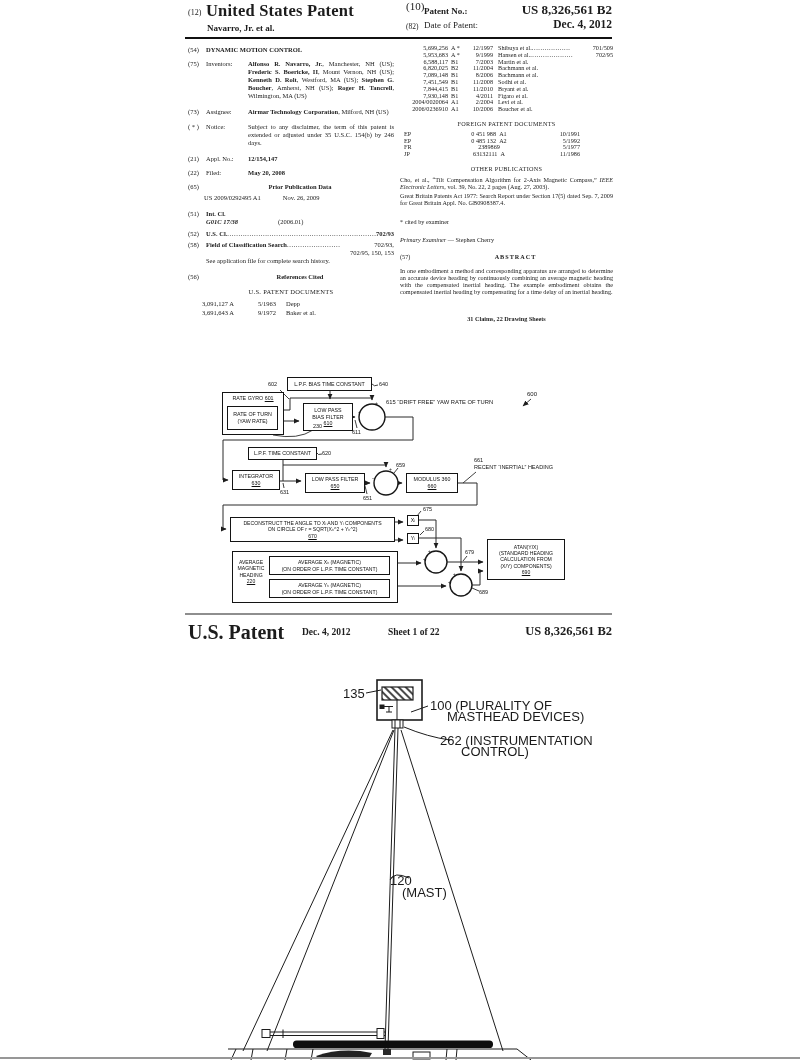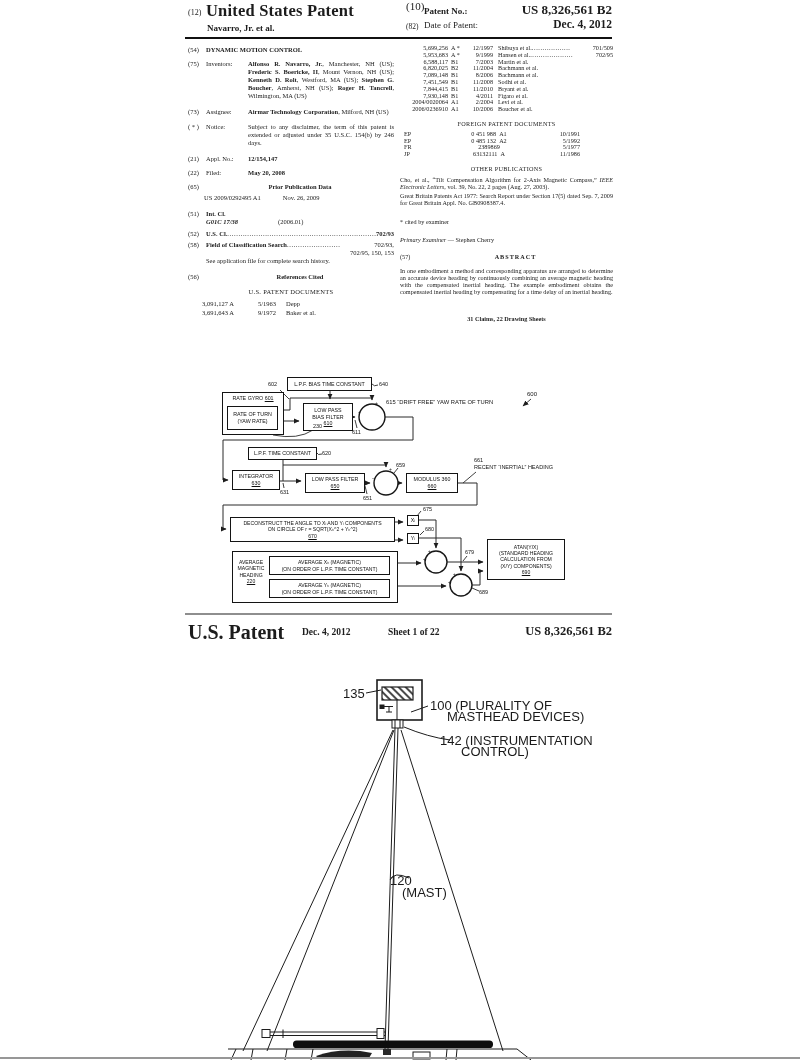--- a/index.html
+++ b/index.html
@@ -468,19 +468,19 @@
 
   <div class="abs sep"></div>
   <span class="abs p2t">U.S. Patent</span>
   <span class="abs p2d">Dec. 4, 2012</span>
   <span class="abs p2s">Sheet 1 of 22</span>
   <span class="abs p2n">US 8,326,561 B2</span>
 
   <span class="flb" style="left:343px;top:686px">135</span>
   <span class="flb" style="left:430px;top:698px">100 (PLURALITY OF</span>
   <span class="flb" style="left:447px;top:709px">MASTHEAD DEVICES)</span>
-  <span class="flb" style="left:440px;top:733px">142 (INSTRUMENTATION</span>
+  <span class="flb" style="left:440px;top:733px">262 (INSTRUMENTATION</span>
   <span class="flb" style="left:461px;top:744px">CONTROL)</span>
   <span class="flb" style="left:390px;top:873px">120</span>
   <span class="flb" style="left:402px;top:885px">(MAST)</span>
 
   <div class="abs botline"></div>
 </div>
 
 </body></html>

